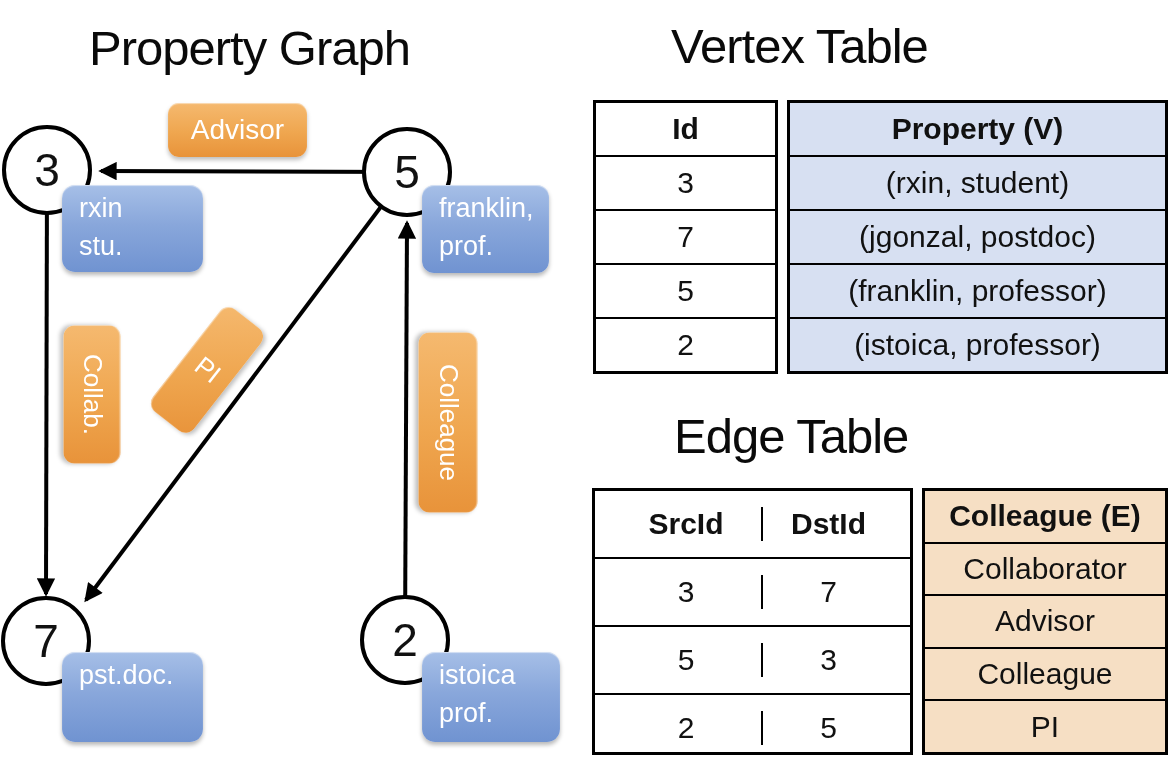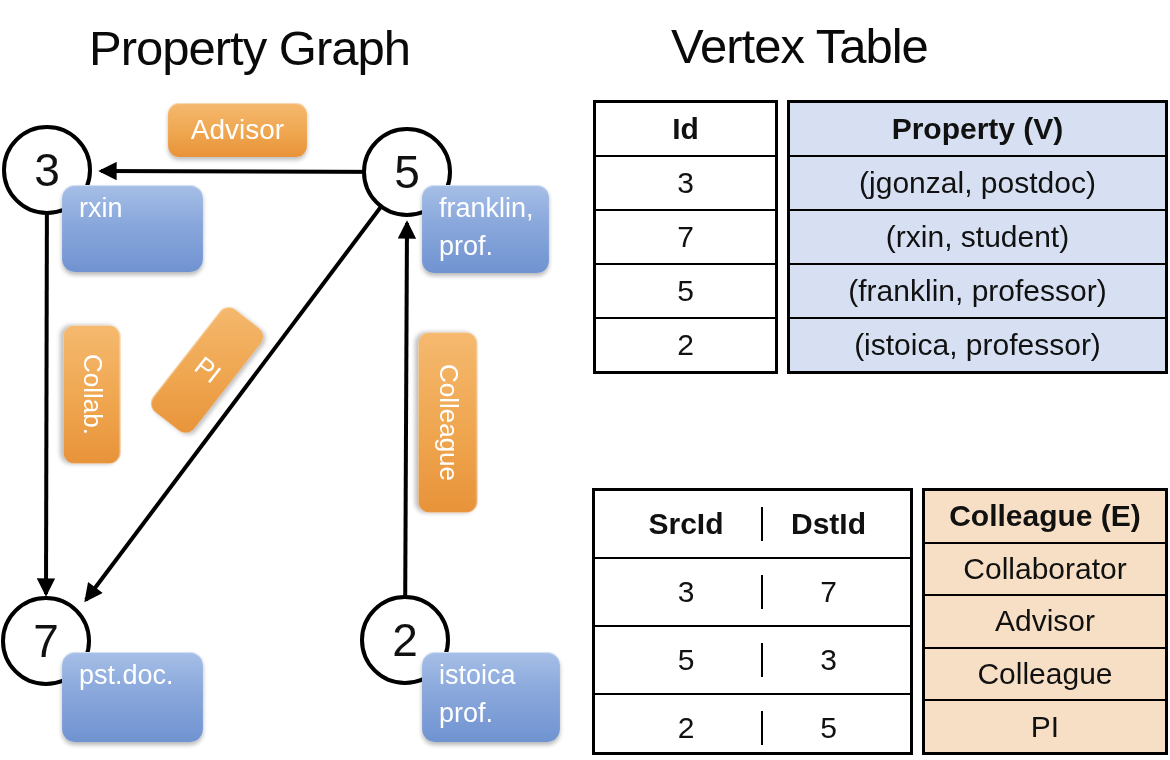--- a/index.html
+++ b/index.html
@@ -95,20 +95,21 @@
   <div class="pill vert" style="left:23px;top:366px;width:138px;height:57px;transform:rotate(90deg);">Collab.</div>
 
   <div class="pill tilt" style="left:142px;top:344px;width:130px;height:52px;transform:rotate(-52deg);">
     <span style="display:inline-block;transform:rotate(90deg);">PI</span>
   </div>
 
   <div class="pill vert" style="left:358px;top:393px;width:180px;height:59px;transform:rotate(90deg);">Colleague</div>
 
   <div class="vbox" style="left:62px;top:185px;width:141px;height:87px;">
     <div>rxin</div>
+    <div>stu.</div>
   </div>
   <div class="vbox" style="left:422px;top:185px;width:127px;height:88px;border-radius:12px;">
     <div>franklin,</div>
     <div>prof.</div>
   </div>
   <div class="vbox" style="left:62px;top:652px;width:141px;height:90px;">
     <div>pst.doc.</div>
   </div>
   <div class="vbox" style="left:422px;top:652px;width:138px;height:90px;">
     <div>istoica</div>
@@ -120,26 +121,27 @@
   <div class="tbl" style="left:593px;top:100px;width:185px;height:274px;">
     <div class="row hdr">Id</div>
     <div class="row">3</div>
     <div class="row">7</div>
     <div class="row">5</div>
     <div class="row">2</div>
   </div>
 
   <div class="tbl fill-blue" style="left:787px;top:100px;width:381px;height:274px;">
     <div class="row hdr">Property (V)</div>
+    <div class="row">(rxin, student)</div>
     <div class="row">(jgonzal, postdoc)</div>
-    <div class="row">(rxin, student)</div>
     <div class="row">(franklin, professor)</div>
     <div class="row">(istoica, professor)</div>
   </div>
 
+  <div class="title" style="left:674px;top:408px;width:400px;">Edge Table</div>
 
   <div class="tbl" style="left:592px;top:488px;width:321px;height:267px;">
     <div class="row hdr twocol">
       <div class="cell">SrcId</div>
       <div class="cell">DstId</div>
     </div>
     <div class="row twocol">
       <div class="cell">3</div>
       <div class="cell">7</div>
     </div>

